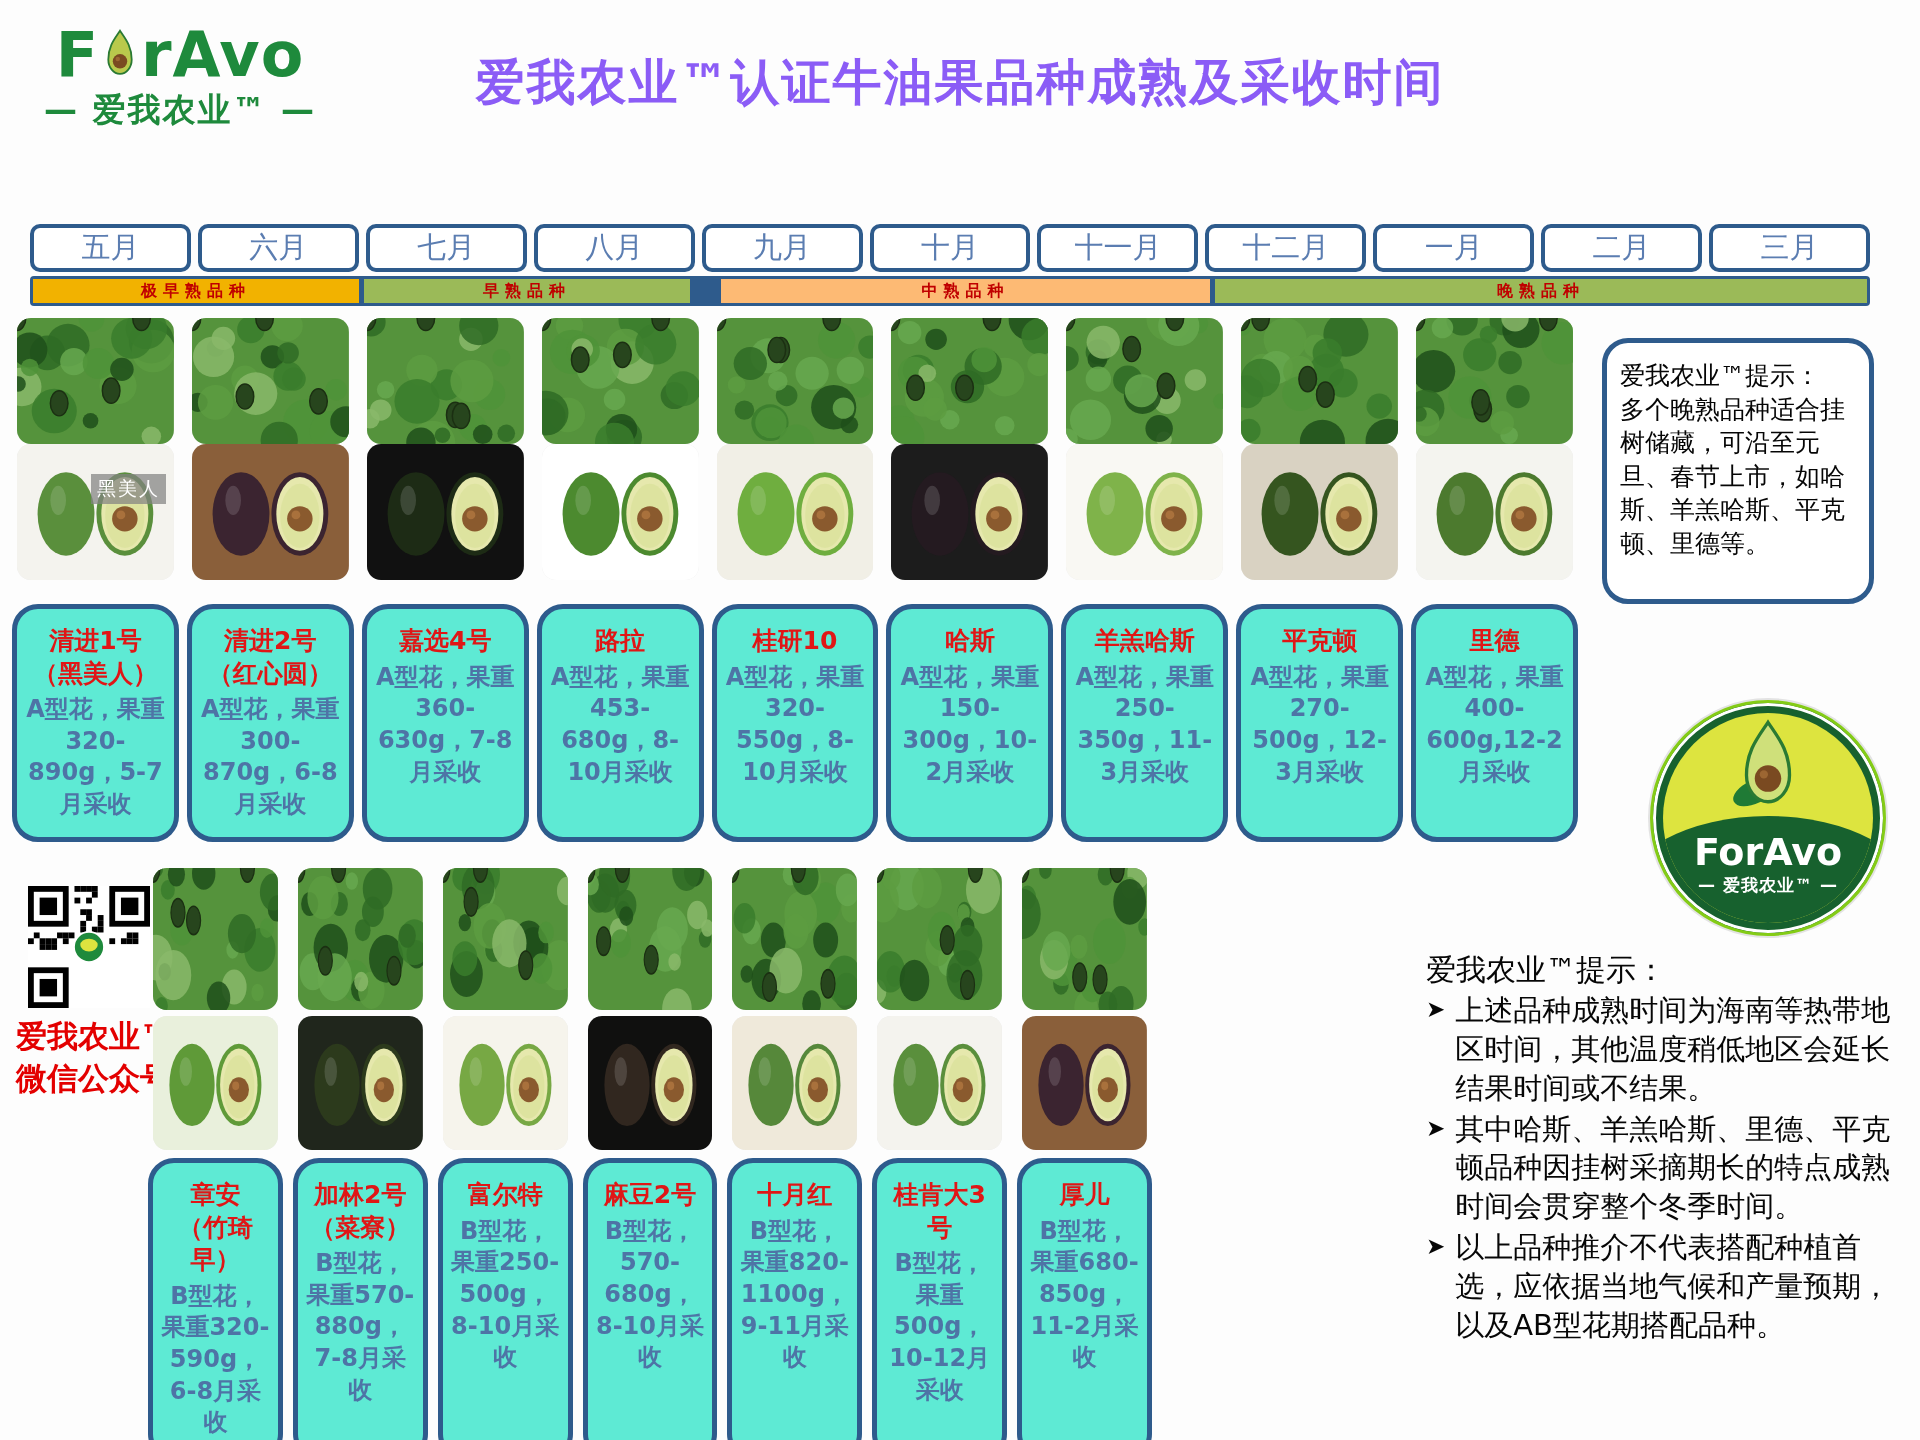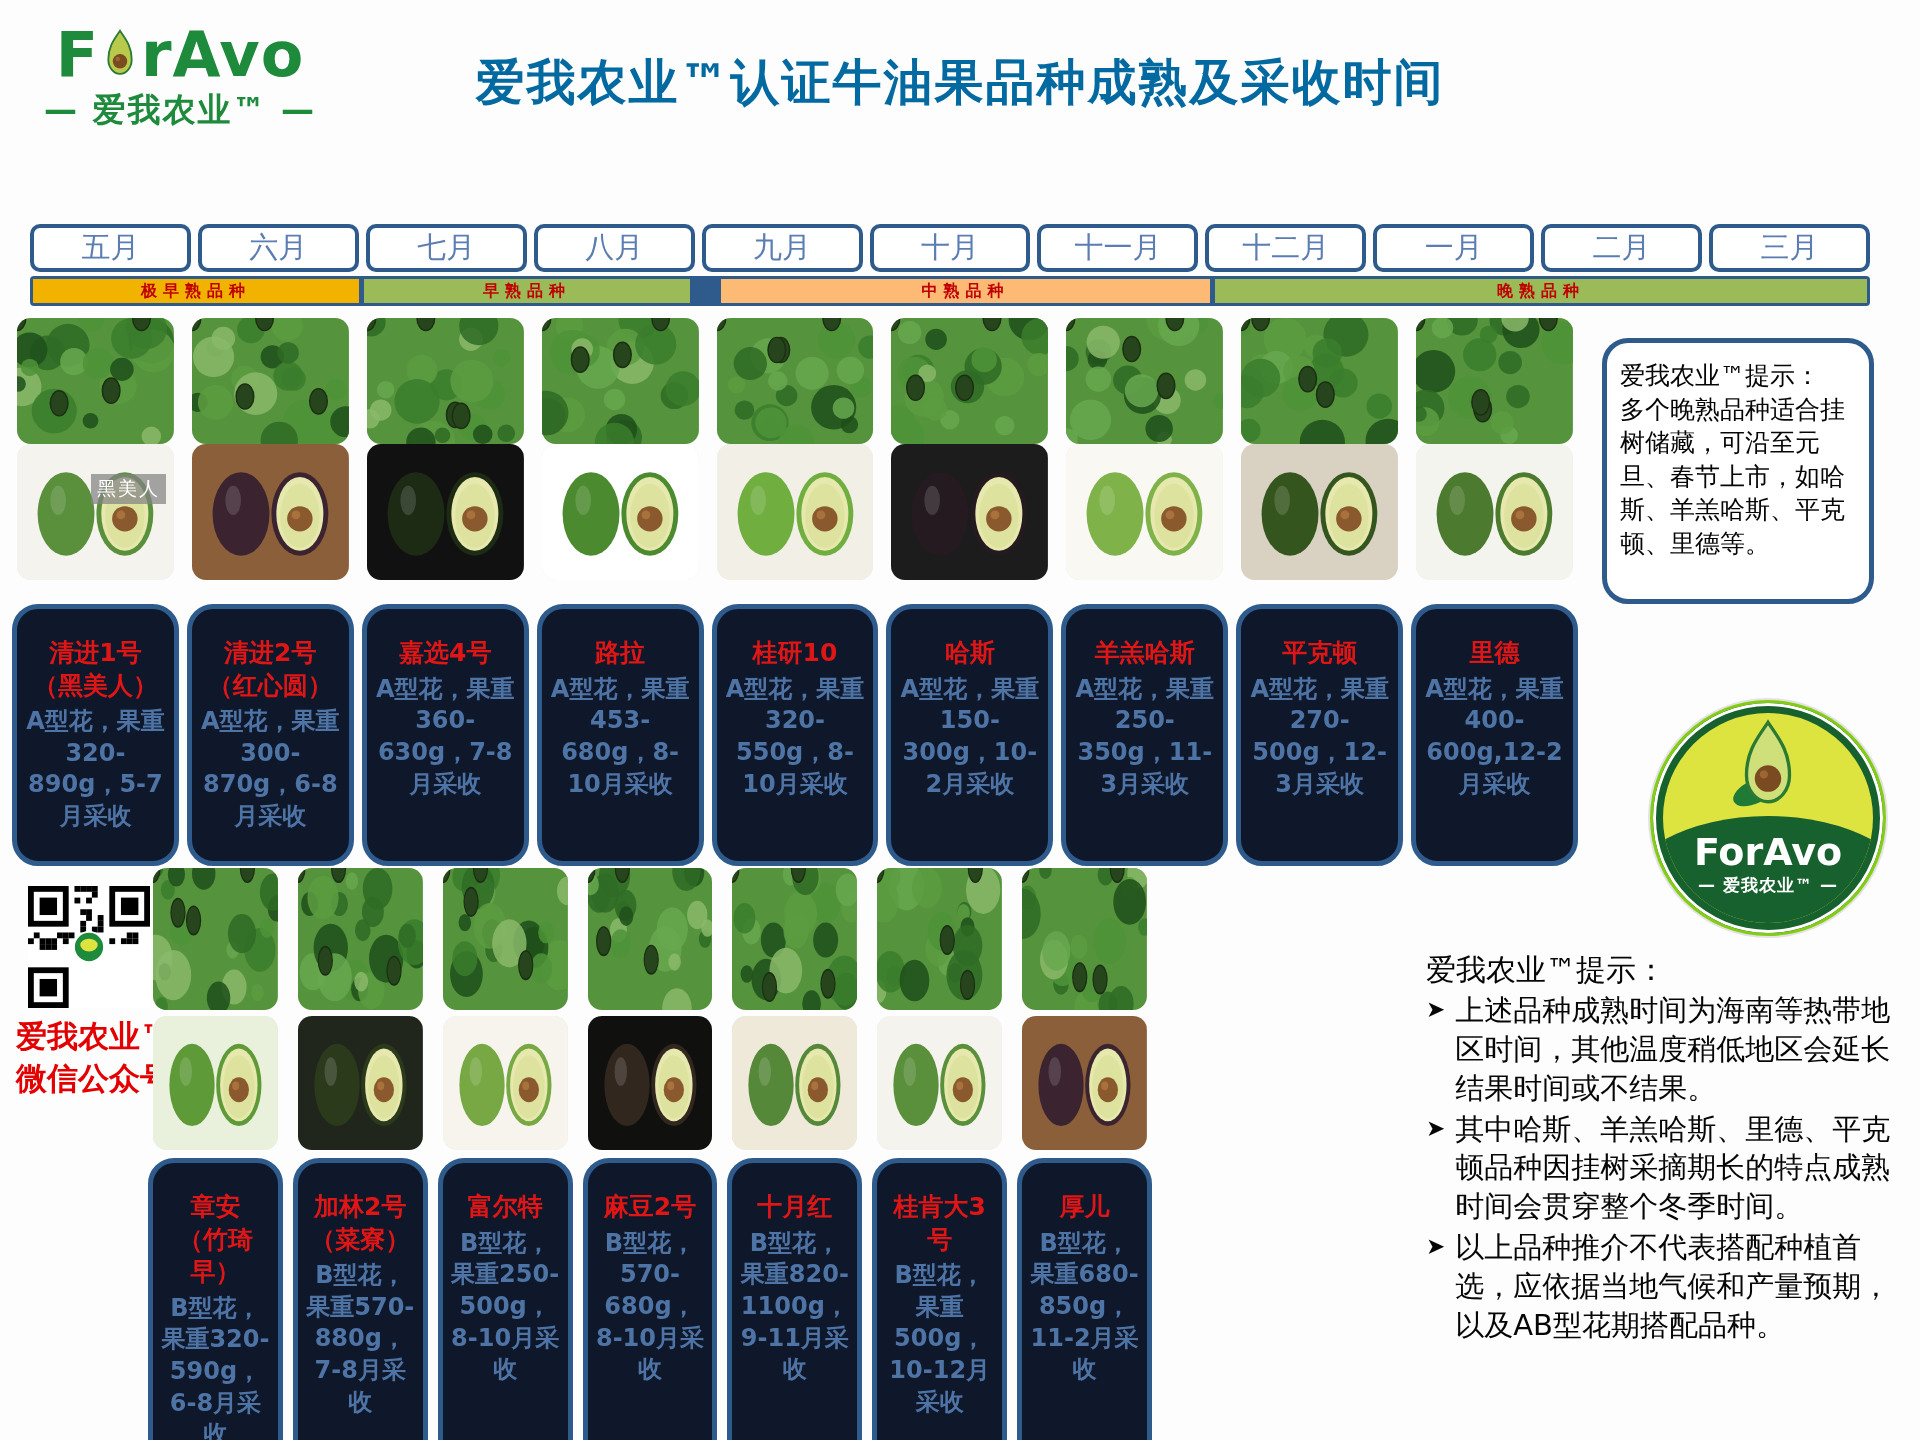--- a/index.html
+++ b/index.html
@@ -5,21 +5,21 @@
   html,body{margin:0;padding:0;background:#fff;}
   .canvas{position:relative;width:1920px;height:1440px;background:#fdfdfd;outline:1px solid #d9d9d9;
           font-family:"DejaVu Sans","Liberation Sans",sans-serif;overflow:hidden;}
 
   
   .logo{position:absolute;left:30px;top:24px;width:300px;text-align:center;}
   .logo-brand{color:var(--brand-green);font-weight:800;font-size:62px;line-height:1.0;letter-spacing:1px;display:flex;align-items:center;justify-content:center;gap:2px;}
   .logo-avo{width:36px;height:56px;margin:0 1px;}
   .logo-sub{color:var(--brand-green);font-weight:700;font-size:33px;margin-top:2px;letter-spacing:2px;}
   .title{position:absolute;left:320px;top:50px;width:1280px;margin:0;text-align:center;
-         font-size:49px;font-weight:800;color:#0369a1;letter-spacing:2px;}
+         font-size:49px;font-weight:800;color:#8b5cf6;letter-spacing:2px;}
 
   
   .months{position:absolute;left:30px;top:224px;width:1840px;height:48px;display:flex;gap:7px;}
   .month-cell{flex:1;background:#fff;border:4px solid var(--blue);border-radius:10px;
               display:flex;align-items:center;justify-content:center;
               font-family:"DejaVu Serif","Liberation Serif",serif;
               font-size:29px;color:var(--month-text);}
   .cats{position:absolute;left:30px;top:276px;width:1840px;height:30px;display:flex;gap:5px;
         background:var(--blue);padding:3px;box-sizing:border-box;border-radius:4px;}
   .cat-seg{display:flex;align-items:center;justify-content:center;flex-basis:0;}
@@ -32,22 +32,22 @@
   .trees-top{top:318px;height:126px;}
   .fruits-top{top:444px;height:136px;}
   .cards-top{top:604px;}
   .trees-bottom{top:868px;height:142px;}
   .fruits-bottom{top:1016px;height:134px;}
   .cards-bottom{top:1158px;}
   .photo{position:relative;margin:0 5px;border-radius:14px;overflow:hidden;background:#e8e8e8;}
   .photo svg{position:absolute;inset:0;width:100%;height:100%;}
   .photo-tag{position:absolute;right:8px;top:22%;background:rgba(130,130,130,.72);color:#fff;
              font-size:19px;padding:2px 6px;letter-spacing:2px;}
-  .vcard{background:#0f172a;border:5px solid var(--blue);border-radius:26px;
-         padding:28px 6px;text-align:center;box-sizing:border-box;}
+  .vcard{background:#5eead4;border:5px solid var(--blue);border-radius:26px;
+         padding:16px 6px;text-align:center;box-sizing:border-box;}
   .cards-top .vcard{min-height:188px;}
   .cards-bottom .vcard{min-height:228px;}
   .vtitle{color:var(--title-red);font-weight:800;font-size:25px;line-height:1.3;}
   .vdesc{color:var(--card-blue);font-weight:600;font-size:24px;line-height:1.32;margin-top:4px;}
 
   
   .side-note{position:absolute;left:1602px;top:338px;width:272px;min-height:266px;box-sizing:border-box;
              background:#fff;border:5px solid var(--blue);border-radius:26px;padding:16px 13px;
              font-size:25px;line-height:1.34;color:#050505;font-weight:500;white-space:pre-line;}
   .badge{position:absolute;left:1650px;top:700px;width:236px;height:236px;border-radius:50%;

